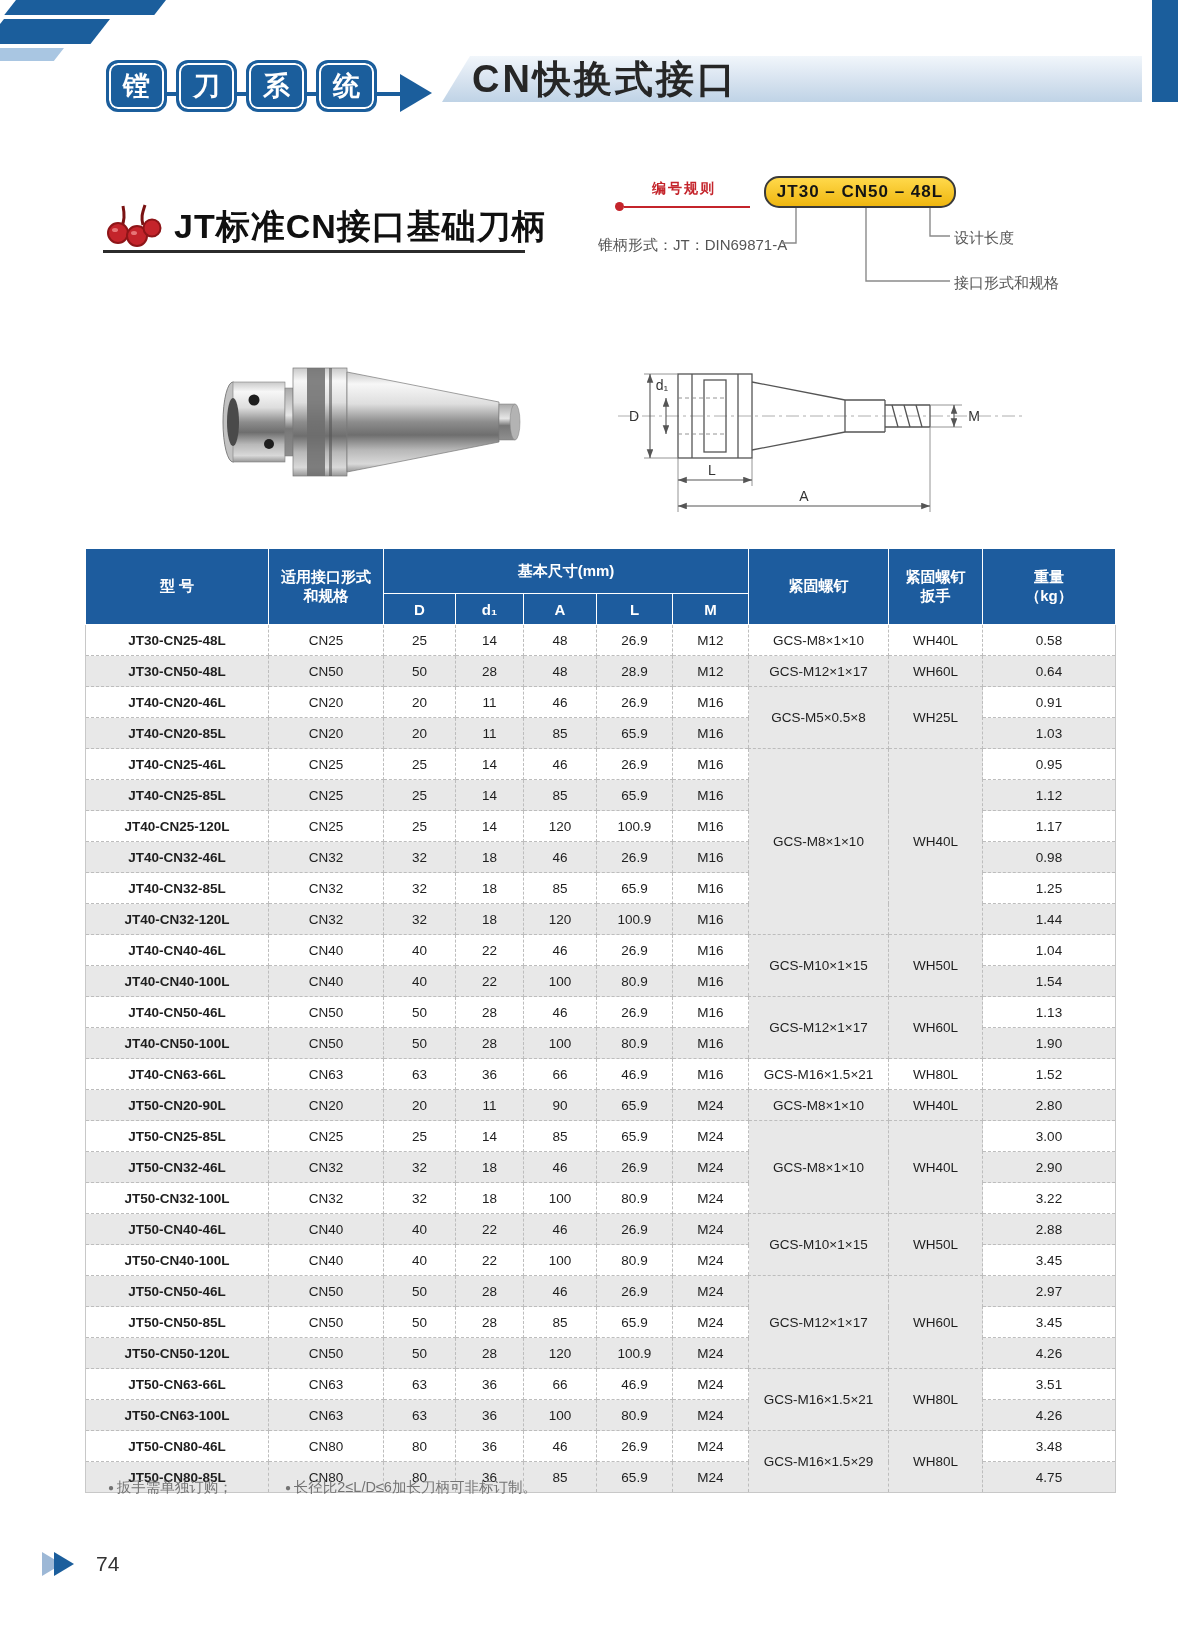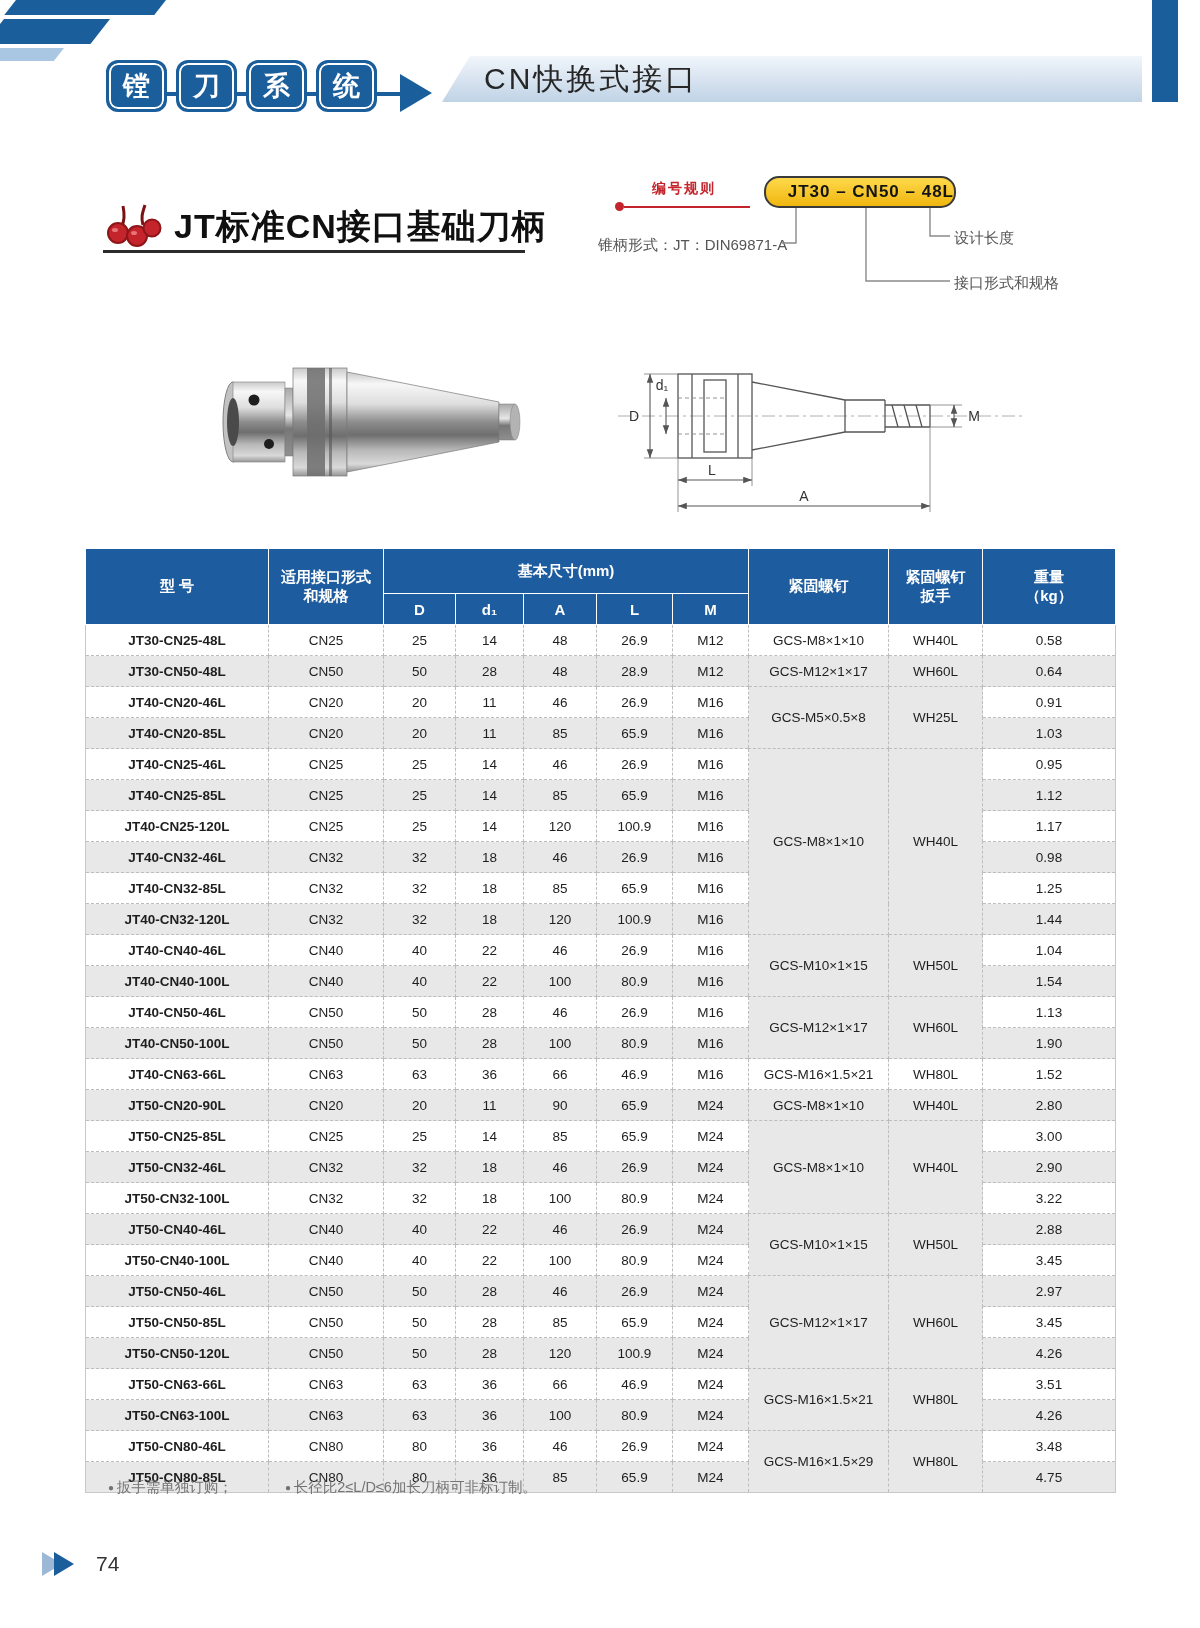--- a/index.html
+++ b/index.html
@@ -19,34 +19,34 @@
   .coin{width:55px;height:46px;background:#1b5e9c;border:3px solid #1b5e9c;border-radius:12px;
         box-shadow:inset 0 0 0 2px #fff;display:flex;align-items:center;justify-content:center;
         color:#fff;font-size:27px;font-weight:bold;}
   .brand-arrow{position:absolute;left:400px;top:74px;width:0;height:0;
         border-top:19px solid transparent;border-bottom:19px solid transparent;border-left:32px solid #1b5e9c;}
 
   
   .banner{position:absolute;left:442px;top:56px;width:700px;height:46px;
         background:linear-gradient(180deg,#f1f6fb 0%,#d6e2ef 55%,#bfd3e6 100%);
         clip-path:polygon(28px 0,100% 0,100% 100%,0 100%);}
-  .banner-title{margin-left:42px;line-height:46px;font-size:30px;font-weight:normal;color:#262626;letter-spacing:3px;}
+  .banner-title{margin-left:30px;line-height:46px;font-size:38px;font-weight:bold;color:#262626;letter-spacing:3px;}
 
   
   .section-icon{position:absolute;left:103px;top:202px;}
   .section-title{position:absolute;left:174px;top:204px;font-size:34px;font-weight:bold;color:#101010;letter-spacing:1px;}
   .title-underline{position:absolute;left:103px;top:250px;width:422px;height:3px;background:#2b2b2b;}
 
   
   .num-label{position:absolute;left:652px;top:180px;font-size:14px;font-weight:bold;color:#c4242b;letter-spacing:2px;}
   .num-underline{position:absolute;left:624px;top:206px;width:126px;height:2px;background:#c4242b;}
   .num-dot{position:absolute;left:615px;top:202px;width:9px;height:9px;border-radius:50%;background:#c4242b;}
   .badge{position:absolute;left:764px;top:176px;width:188px;height:28px;border-radius:15px;
         background:linear-gradient(180deg,#ffd94b,#efb60f);border:2px solid #3a3a3a;
-        text-align:right;line-height:28px;font-size:17px;font-weight:bold;color:#141414;letter-spacing:1px;}
+        text-align:center;line-height:28px;font-size:17px;font-weight:bold;color:#141414;letter-spacing:1px;}
   .anno{position:absolute;font-size:15px;color:#555;}
   .anno-taper{left:598px;top:236px;text-align:right;}
   .anno-length{left:954px;top:229px;}
   .anno-intf{left:954px;top:274px;}
   .leader-svg{position:absolute;left:580px;top:170px;width:560px;height:130px;}
 
   
   .photo-svg{position:absolute;left:205px;top:330px;}
   .draw-svg{position:absolute;left:600px;top:326px;}
 

